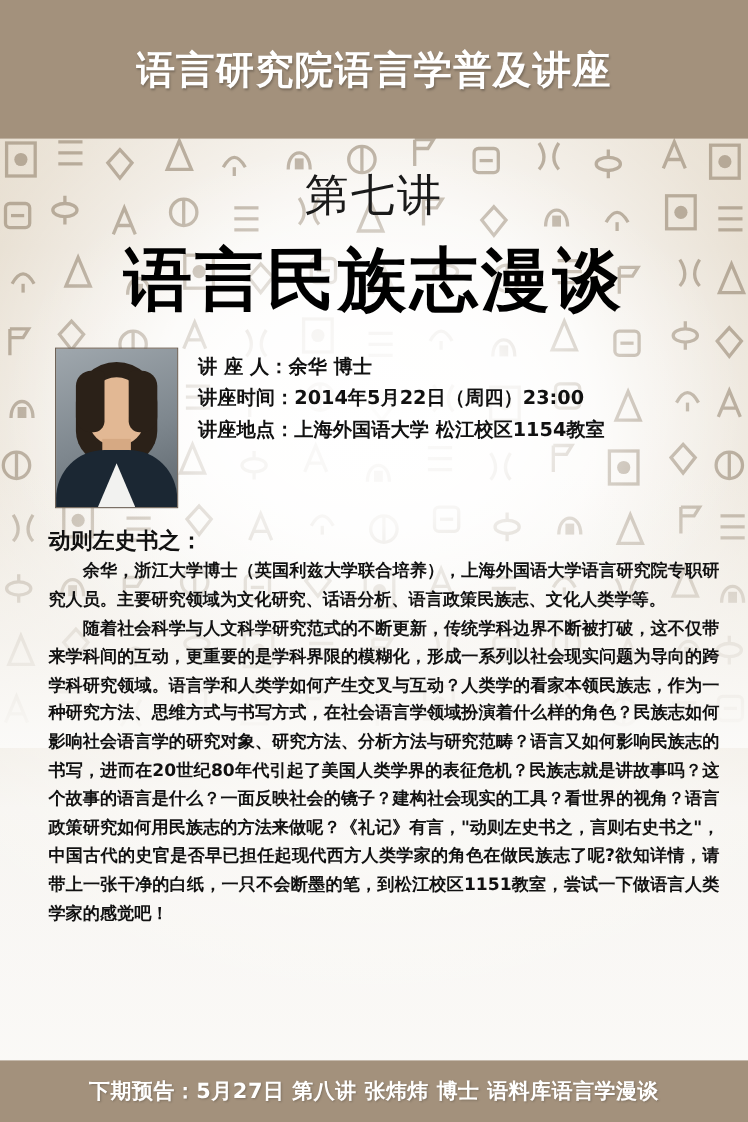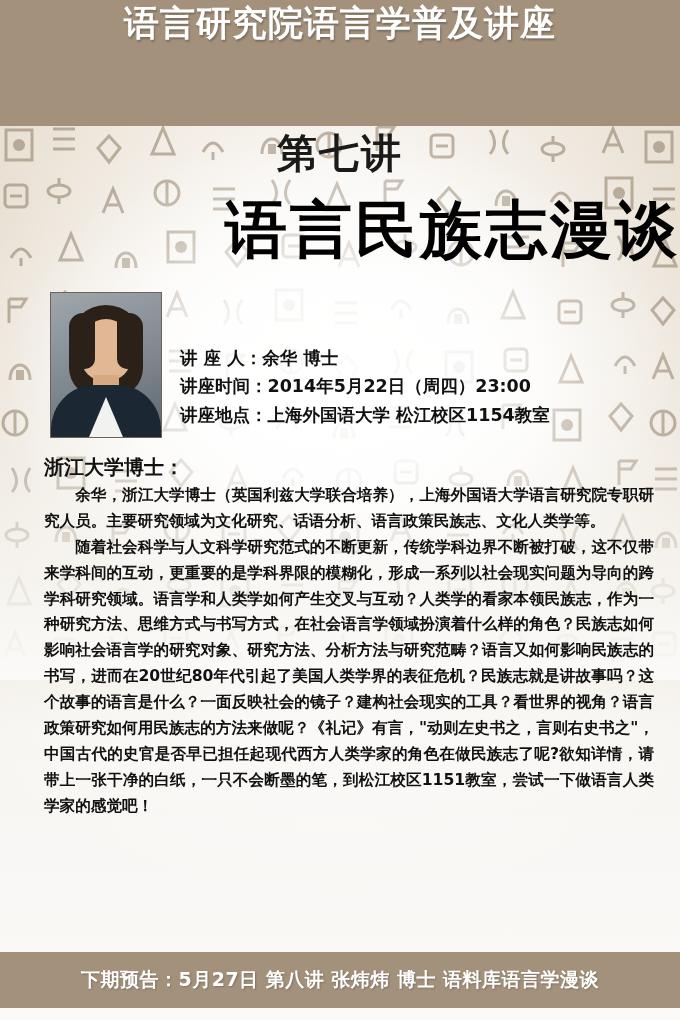--- a/index.html
+++ b/index.html
@@ -44,20 +44,21 @@
   }
 
   
   .header-band {
     position: absolute;
     left: 0; top: 0;
     width: 680px; height: 126px;
     background: #a3917c;
     z-index: 5;
     display: flex;
+    align-items: center;
     justify-content: center;
   }
   .header-title {
     color: #ffffff;
     font-size: 35px;
     font-weight: bold;
     letter-spacing: 1px;
     text-shadow: 1px 2px 2px rgba(0,0,0,0.25);
     white-space: nowrap;
   }
@@ -65,26 +66,27 @@
   
   .content {
     position: absolute;
     left: 0; top: 126px;
     width: 680px;
     z-index: 6;
   }
   .lecture-no {
     text-align: center;
     font-size: 40px;
-    font-weight: bold;
+    font-weight: normal;
     color: #1a1a1a;
+    margin-top: 24px;
     letter-spacing: 2px;
   }
   .main-title {
-    text-align: right;
+    text-align: center;
     font-size: 62px;
     font-weight: bold;
     color: #000000;
     margin-top: 16px;
     letter-spacing: 3px;
     line-height: 1.05;
   }
 
   
   .speaker-row {
@@ -158,21 +160,20 @@
     clip-path: polygon(50% 0%, 100% 100%, 0% 100%);
   }
 
   .speaker-info {
     margin-left: 18px;
     padding-top: 4px;
     font-size: 17.5px;
     font-weight: bold;
     color: #111;
     line-height: 1.62;
-    margin-top: 48px;
   }
   .speaker-info .line { white-space: nowrap; }
   .speaker-info .org-line { padding-left: 74px; }
 
   
   .section {
     padding: 0 26px 0 44px;
   }
   .sec-heading {
     font-size: 20px;
@@ -186,21 +187,21 @@
     color: #111;
     line-height: 1.66;
     text-align: justify;
     text-indent: 2em;
     font-weight: bold;
   }
 
   
   .footer-band {
     position: absolute;
-    left: 0; bottom: 12px;
+    left: 0; bottom: 0;
     width: 680px; height: 56px;
     background: #a3917c;
     z-index: 7;
     display: flex;
     align-items: center;
     justify-content: center;
   }
   .footer-text {
     color: #ffffff;
     font-size: 19px;
@@ -415,21 +416,21 @@
       <div class="shirt"></div>
     </div>
     <div class="speaker-info">
       <div class="line">讲 座 人：余华 博士</div>
       <div class="line">讲座时间：2014年5月22日（周四）23:00</div>
       <div class="line">讲座地点：上海外国语大学 松江校区1154教室</div>
     </div>
   </div>
 
   <div class="section">
-    <div class="sec-heading">浙江大学博士：</div>
+    <div class="sec-heading">动则左史书之：</div>
     <div class="sec-body">余华，浙江大学博士（英国利兹大学联合培养），上海外国语大学语言研究院专职研究人员。主要研究领域为文化研究、话语分析、语言政策民族志、文化人类学等。</div>
     <div class="sec-body">随着社会科学与人文科学研究范式的不断更新，传统学科边界不断被打破，这不仅带来学科间的互动，更重要的是学科界限的模糊化，形成一系列以社会现实问题为导向的跨学科研究领域。语言学和人类学如何产生交叉与互动？人类学的看家本领民族志，作为一种研究方法、思维方式与书写方式，在社会语言学领域扮演着什么样的角色？民族志如何影响社会语言学的研究对象、研究方法、分析方法与研究范畴？语言又如何影响民族志的书写，进而在20世纪80年代引起了美国人类学界的表征危机？民族志就是讲故事吗？这个故事的语言是什么？一面反映社会的镜子？建构社会现实的工具？看世界的视角？语言政策研究如何用民族志的方法来做呢？《礼记》有言，"动则左史书之，言则右史书之"，中国古代的史官是否早已担任起现代西方人类学家的角色在做民族志了呢?欲知详情，请带上一张干净的白纸，一只不会断墨的笔，到松江校区1151教室，尝试一下做语言人类学家的感觉吧！</div>
   </div>
 
 </div>
 
 <div class="footer-band">
   <div class="footer-text">下期预告：5月27日 第八讲 张炜炜 博士 语料库语言学漫谈</div>
 </div>
 

